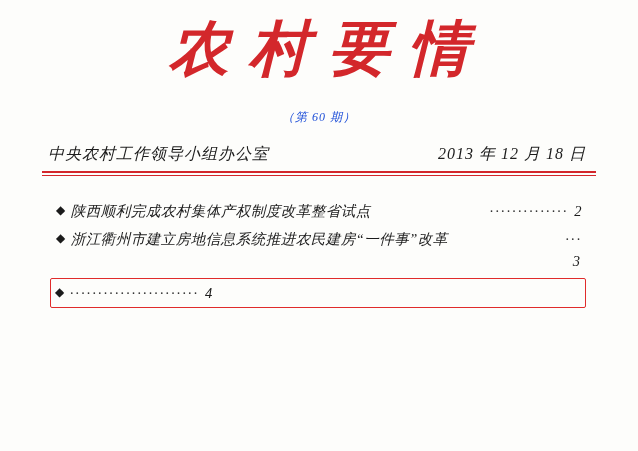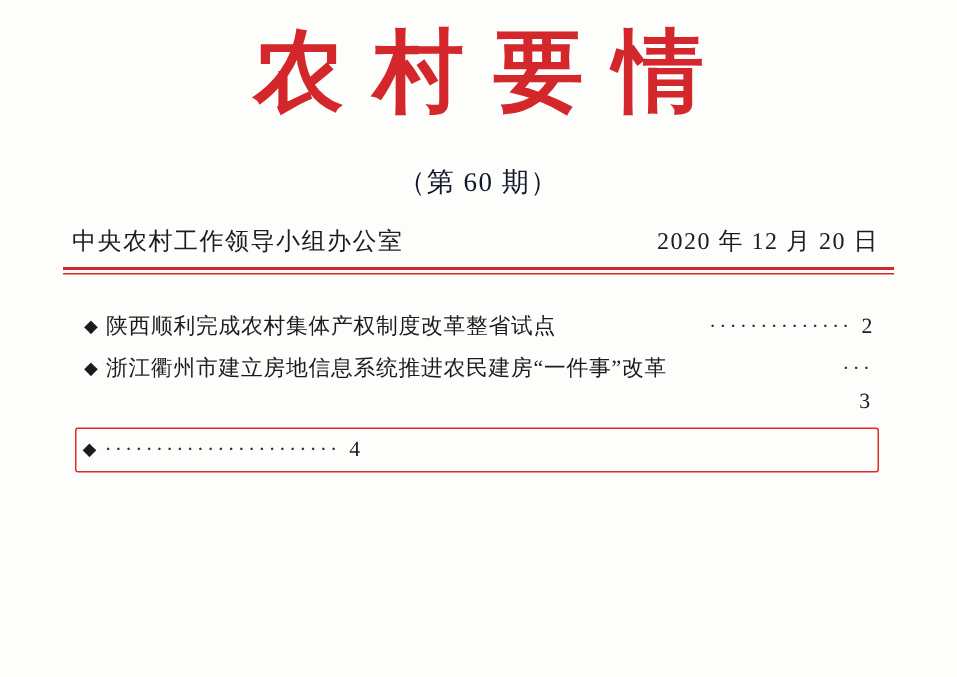--- a/index.html
+++ b/index.html
@@ -12,20 +12,21 @@
     background: #ffffff;
     font-family: "Liberation Serif", "DejaVu Serif", serif;
     overflow: hidden;
     position: relative;
   }
   .page {
     position: relative;
     width: 638px;
     height: 451px;
     background: #fdfdfb;
+    font-style: italic;
   }
 
   
   .masthead {
     text-align: center;
     padding-top: 14px;
   }
   .masthead-title {
     color: #d3272b;
     font-family: "DejaVu Serif", "Liberation Serif", serif;
@@ -33,22 +34,22 @@
     font-size: 60px;
     letter-spacing: 20px;
     text-indent: 20px;
     line-height: 1.15;
     white-space: nowrap;
   }
 
   .issue {
     text-align: center;
     margin-top: 26px;
-    font-size: 18px;
-    color: #0f172a;
+    font-size: 12px;
+    color: #1d4ed8;
     letter-spacing: 1px;
   }
 
   
   .byline {
     margin: 18px 48px 0 48px;
     display: flex;
     align-items: flex-end;
     justify-content: space-between;
     font-size: 16px;
@@ -148,21 +149,21 @@
 <div class="page">
 
   <div class="masthead">
     <div class="masthead-title">农村要情</div>
   </div>
 
   <div class="issue">（第 60 期）</div>
 
   <div class="byline">
     <div class="byline-left">中央农村工作领导小组办公室</div>
-    <div class="byline-right">2020 年 12 月 20 日</div>
+    <div class="byline-right">2013 年 12 月 18 日</div>
   </div>
 
   <div class="rule-wrap">
     <div class="rule-thick"></div>
     <div class="rule-thin"></div>
   </div>
 
 
   <div class="toc">
 

